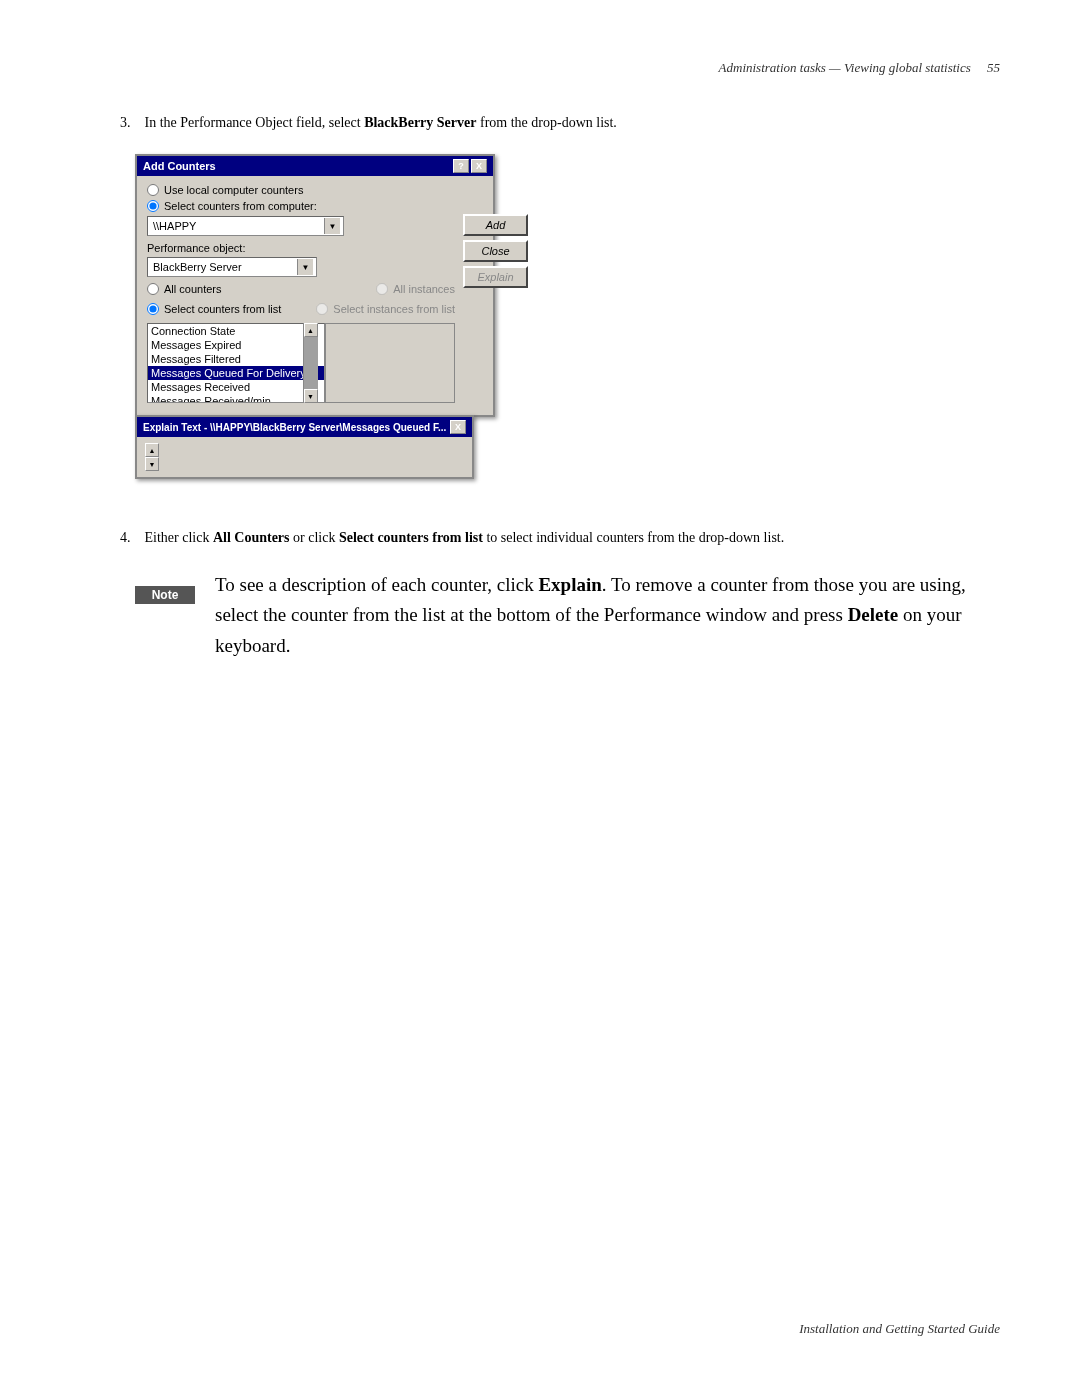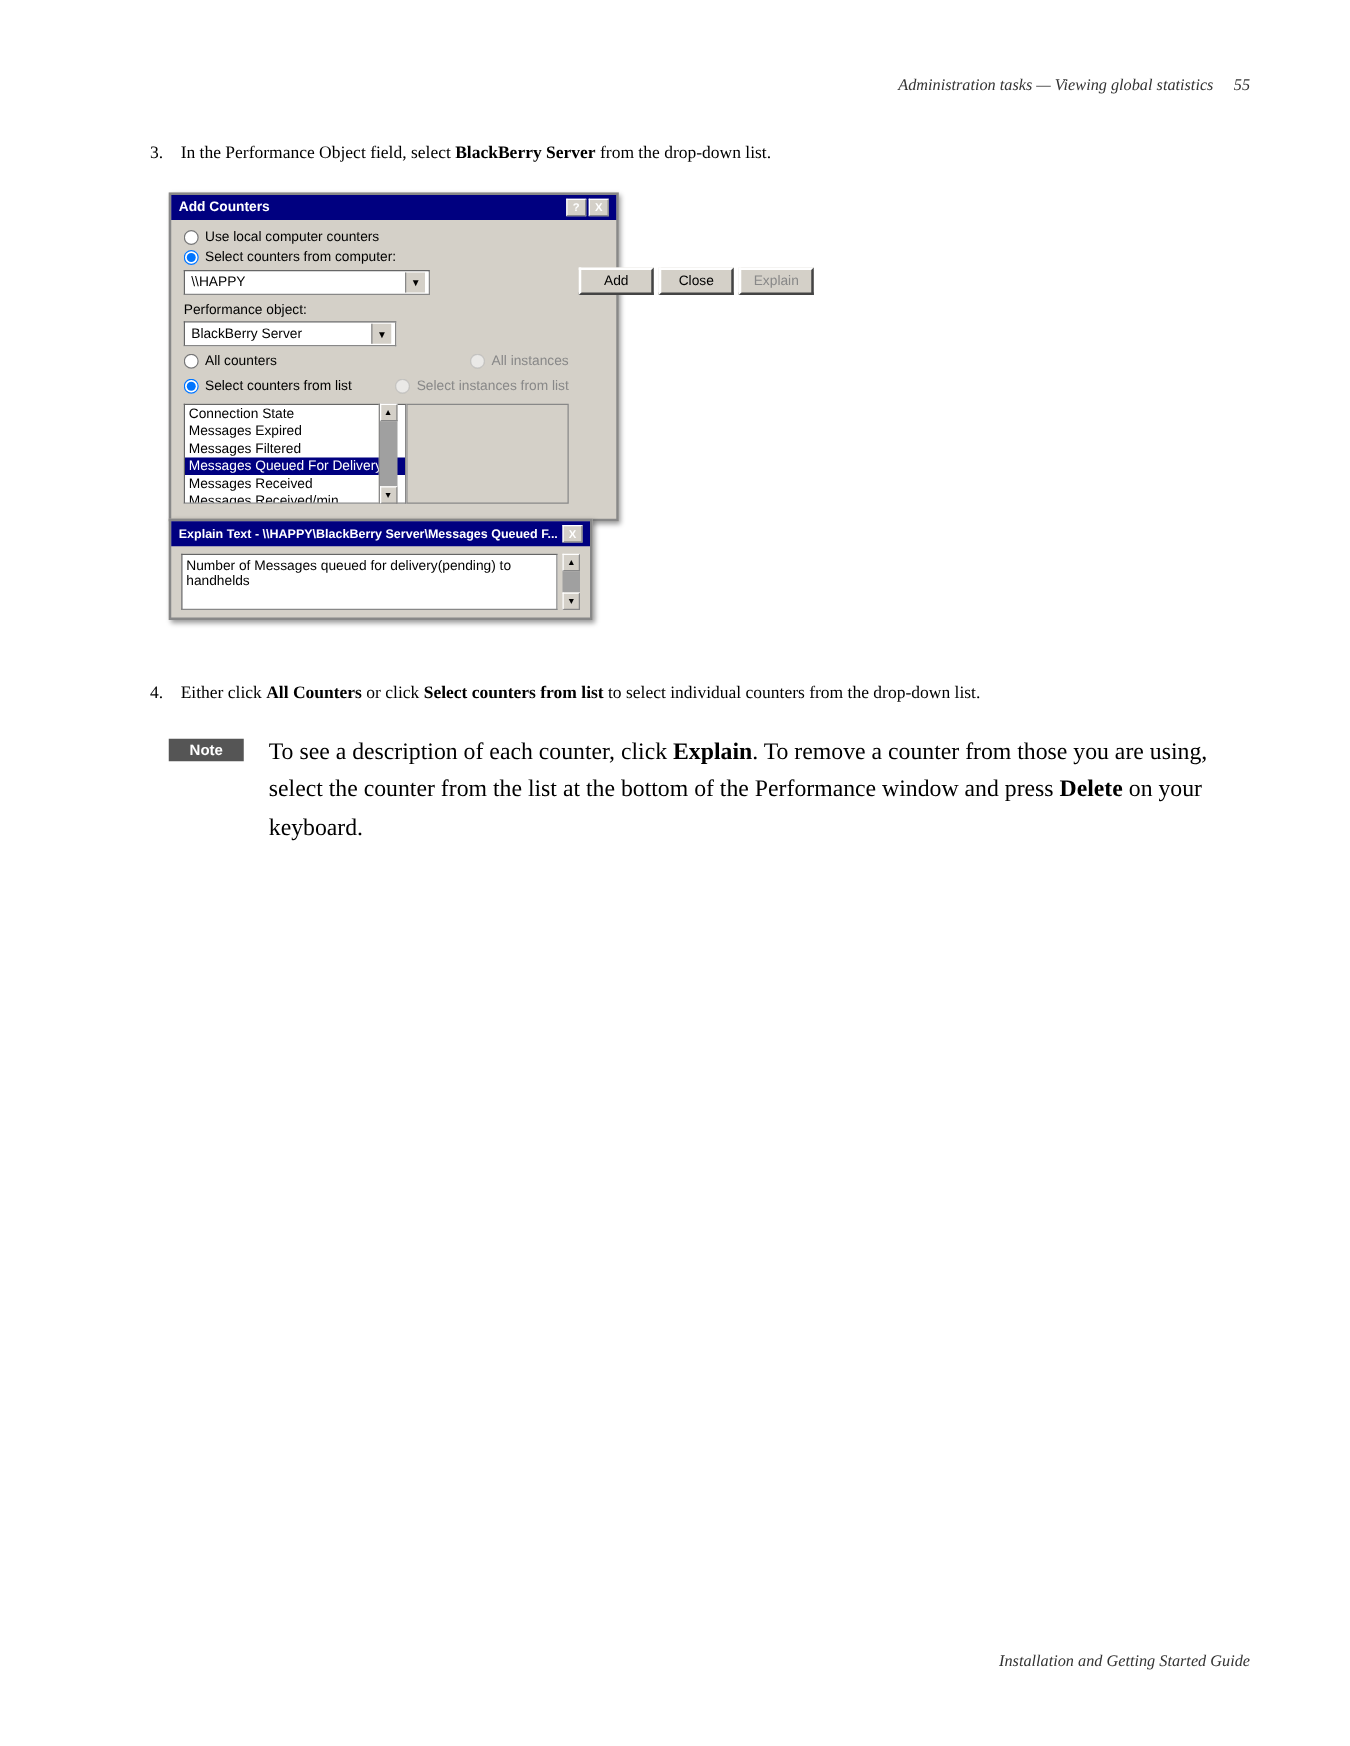--- a/index.html
+++ b/index.html
@@ -219,24 +219,25 @@
       justify-content: center;
       padding: 0 6px;
     }
 
     .win-button.disabled {
       color: #888;
     }
 
     .button-col {
       display: flex;
-      flex-direction: row;
+      flex-direction: column;
       gap: 4px;
       padding-top: 30px;
       min-width: 65px;
+      font-style: italic;
     }
 
     
     .explain-dialog {
       border: 2px solid #888;
       background: #d4d0c8;
       width: 339px;
       font-family: Arial, sans-serif;
       font-size: 11px;
       box-shadow: 2px 2px 4px rgba(0,0,0,0.4);
@@ -295,21 +296,21 @@
     .note-label {
       background: #555;
       color: #ffffff;
       font-family: Arial, sans-serif;
       font-size: 12px;
       font-weight: bold;
       padding: 2px 10px;
       min-width: 60px;
       text-align: center;
       height: fit-content;
-      margin-top: 4px;
+      margin-top: 16px;
     }
 
     .note-text {
       font-size: 19px;
       line-height: 1.6;
       flex: 1;
     }
 
     .bold { font-weight: bold; }
     .italic { font-style: italic; }
@@ -461,21 +462,20 @@
         </div>
       </div>
 
       
       <div class="explain-dialog">
         <div class="explain-titlebar">
           <span>Explain Text - \\HAPPY\BlackBerry Server\Messages Queued F...</span>
           <div class="title-btn">X</div>
         </div>
         <div class="explain-content">
-          <div class="explain-text-area">Number of Messages queued for delivery(pending) to handhelds</div>
           <div class="explain-scrollbar">
             <div class="scroll-arrow">▲</div>
             <div style="flex:1; background:#a0a0a0; width:14px;"></div>
             <div class="scroll-arrow">▼</div>
           </div>
         </div>
       </div>
 
     </div>
   </div>

